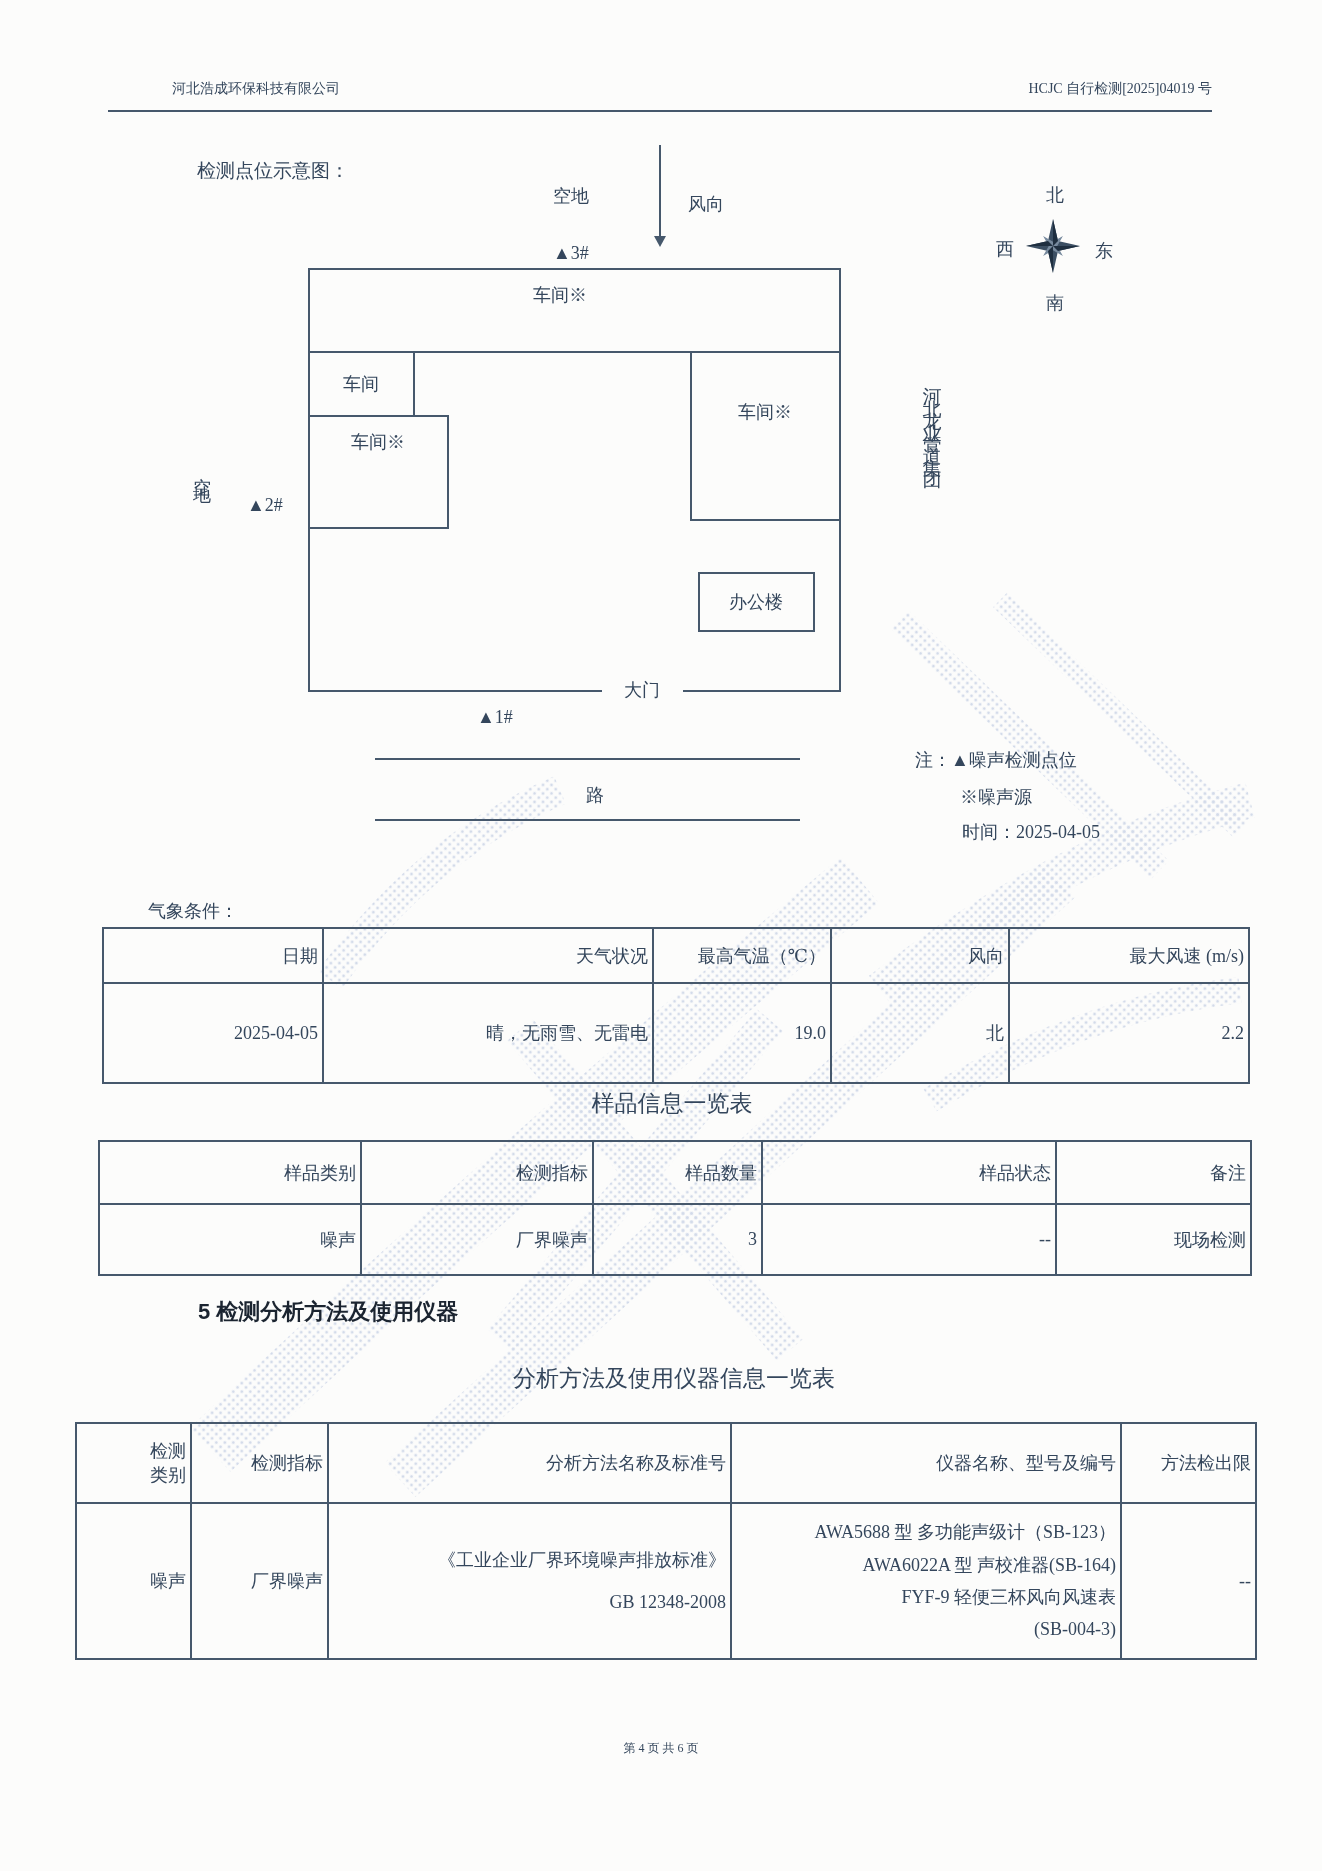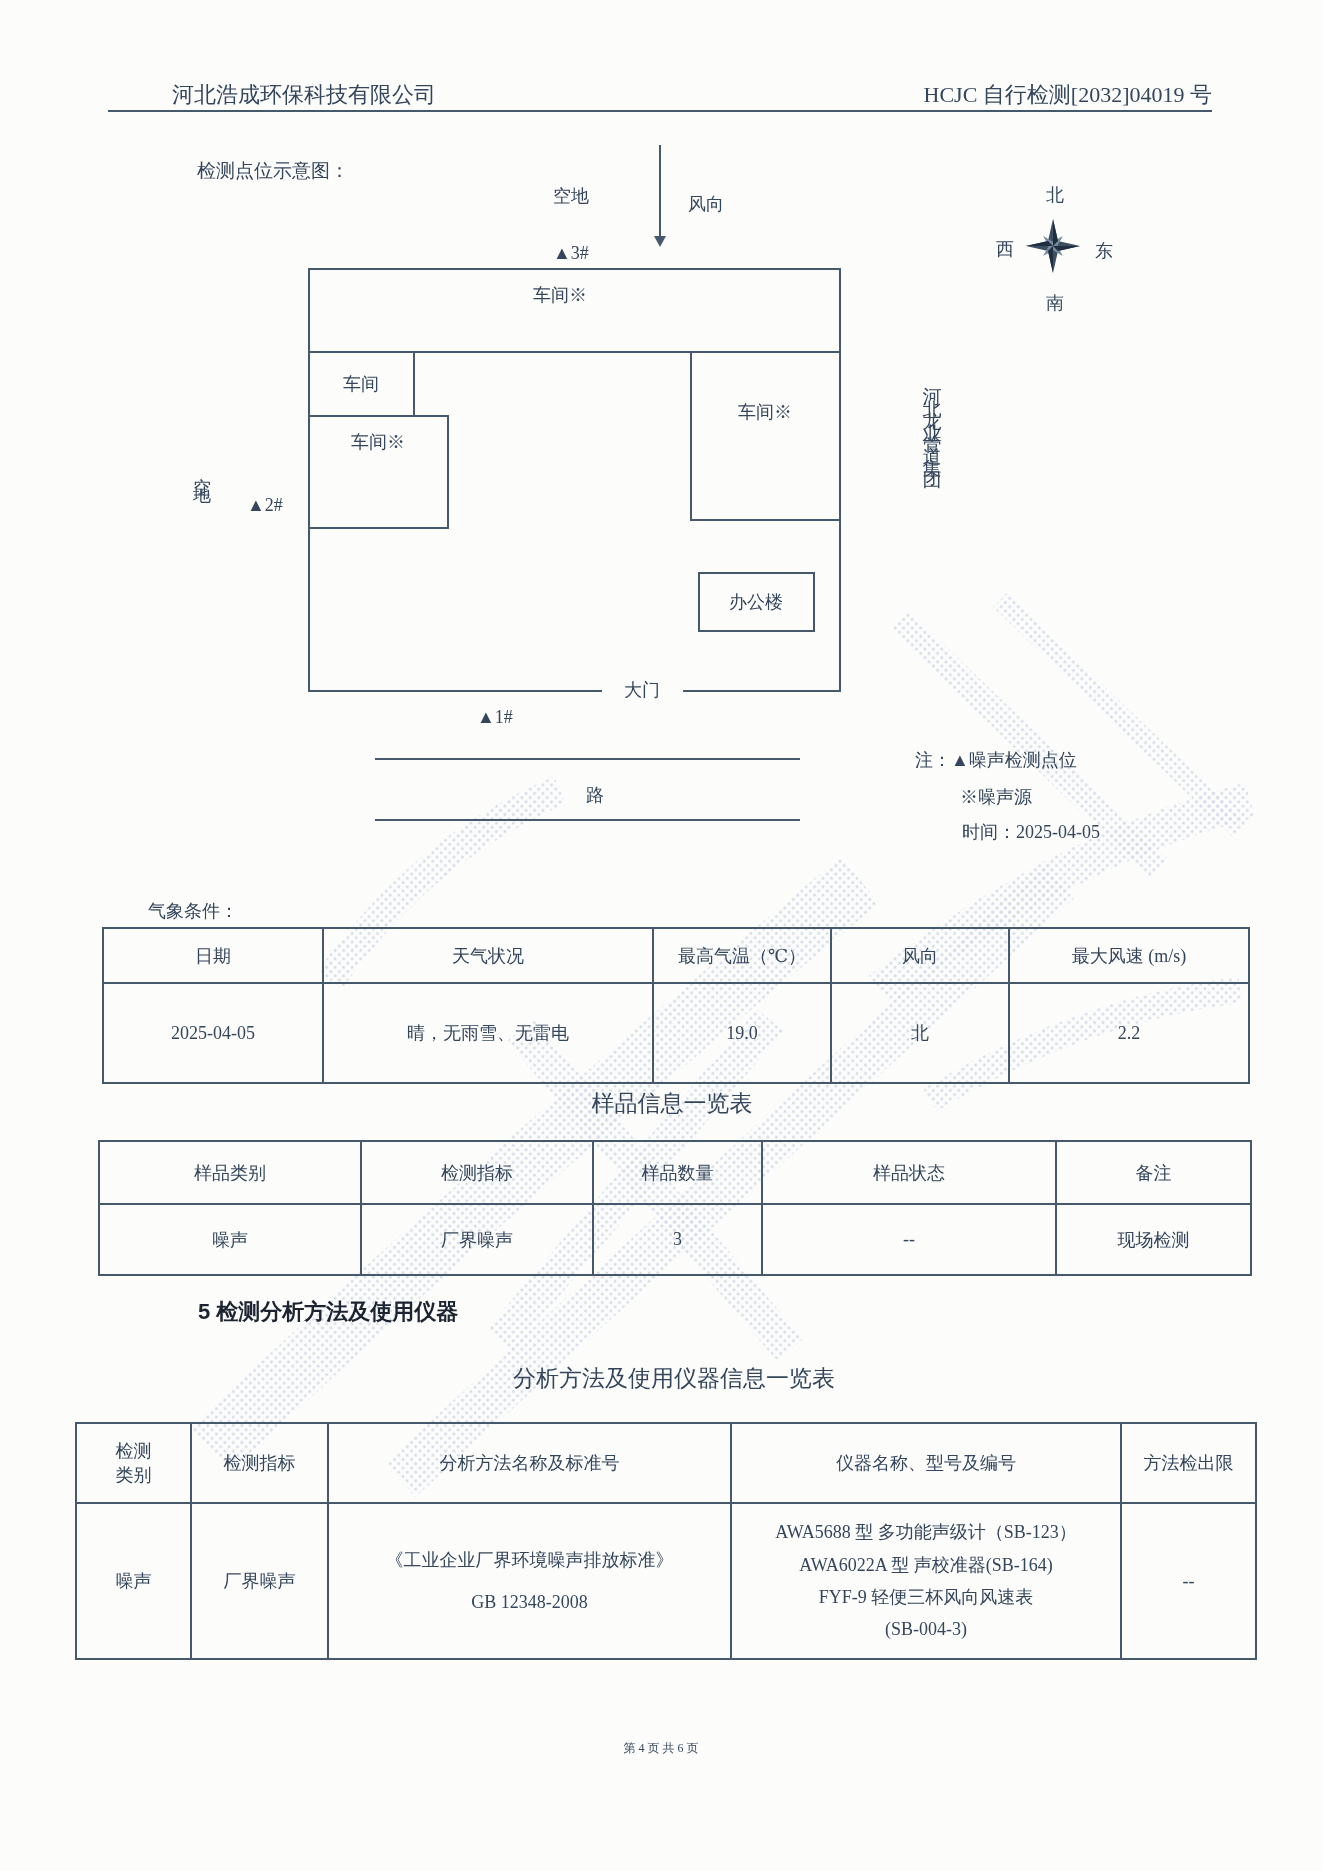--- a/index.html
+++ b/index.html
@@ -12,35 +12,35 @@
     position:relative;
     width:1322px;height:1871px;
     background:#fcfcfb;
     font-family:"Liberation Serif","DejaVu Serif",serif;
     color:var(--ink);
     overflow:hidden;
   }
   .abs{position:absolute;}
   .cx{transform:translateX(-50%);}
   .cxy{transform:translate(-50%,-50%);}
-  .t17{font-size:22px;}
+  .t17{font-size:14px;}
   .t18{font-size:18px;}
   .t19{font-size:19px;}
   .t20{font-size:23px;}
   .hline{position:absolute;background:var(--line);height:2px;}
   .vline{position:absolute;background:var(--line);width:2px;}
   .box{position:absolute;border:2px solid var(--line);box-sizing:border-box;}
   .vtext{writing-mode:vertical-rl;text-orientation:upright;letter-spacing:12px;}
   table.rep{
     position:absolute;border-collapse:collapse;table-layout:fixed;
     font-size:18px;color:var(--ink);
   }
   table.rep td{
     border:2px solid var(--line);
-    text-align:center;vertical-align:middle;
+    text-align:right;vertical-align:middle;
     padding:2px 4px;box-sizing:border-box;
     overflow:hidden;
   }
   .heading5{
     font-family:"Liberation Sans","DejaVu Sans",sans-serif;
     font-weight:bold;font-size:22px;color:#1b2430;
   }
   .wm{position:absolute;left:0;top:0;pointer-events:none;}
   .lineblock{line-height:1.8;}
 </style>
@@ -62,21 +62,21 @@
       <path d="M 520 1030 L 790 1350" stroke-width="34"></path>
       <path d="M 330 980 Q 420 850 560 790" stroke-width="30"></path>
       <path d="M 880 990 Q 1060 850 1250 800" stroke-width="36"></path>
       <path d="M 900 620 L 1160 870" stroke-width="26"></path>
       <path d="M 1000 600 L 1240 830" stroke-width="20"></path>
       <path d="M 930 1100 Q 1080 1010 1240 990" stroke-width="26"></path>
     </g>
   </svg>
 
   <div class="abs t17" style="left:172px;top:80px;">河北浩成环保科技有限公司</div>
-  <div class="abs t17" style="right:110px;top:80px;">HCJC 自行检测[2032]04019 号</div>
+  <div class="abs t17" style="right:110px;top:80px;">HCJC 自行检测[2025]04019 号</div>
   <div class="hline" style="left:108px;top:110px;width:1104px;"></div>
 
   <div class="abs t19" style="left:197px;top:158px;">检测点位示意图：</div>
 
   <div class="abs t18" style="left:553px;top:184px;">空地</div>
 
   <div class="vline" style="left:659px;top:145px;height:92px;"></div>
   <div class="abs" style="left:654px;top:236px;width:0;height:0;border-left:6px solid transparent;border-right:6px solid transparent;border-top:11px solid var(--line);"></div>
   <div class="abs t18" style="left:688px;top:192px;">风向</div>
 

